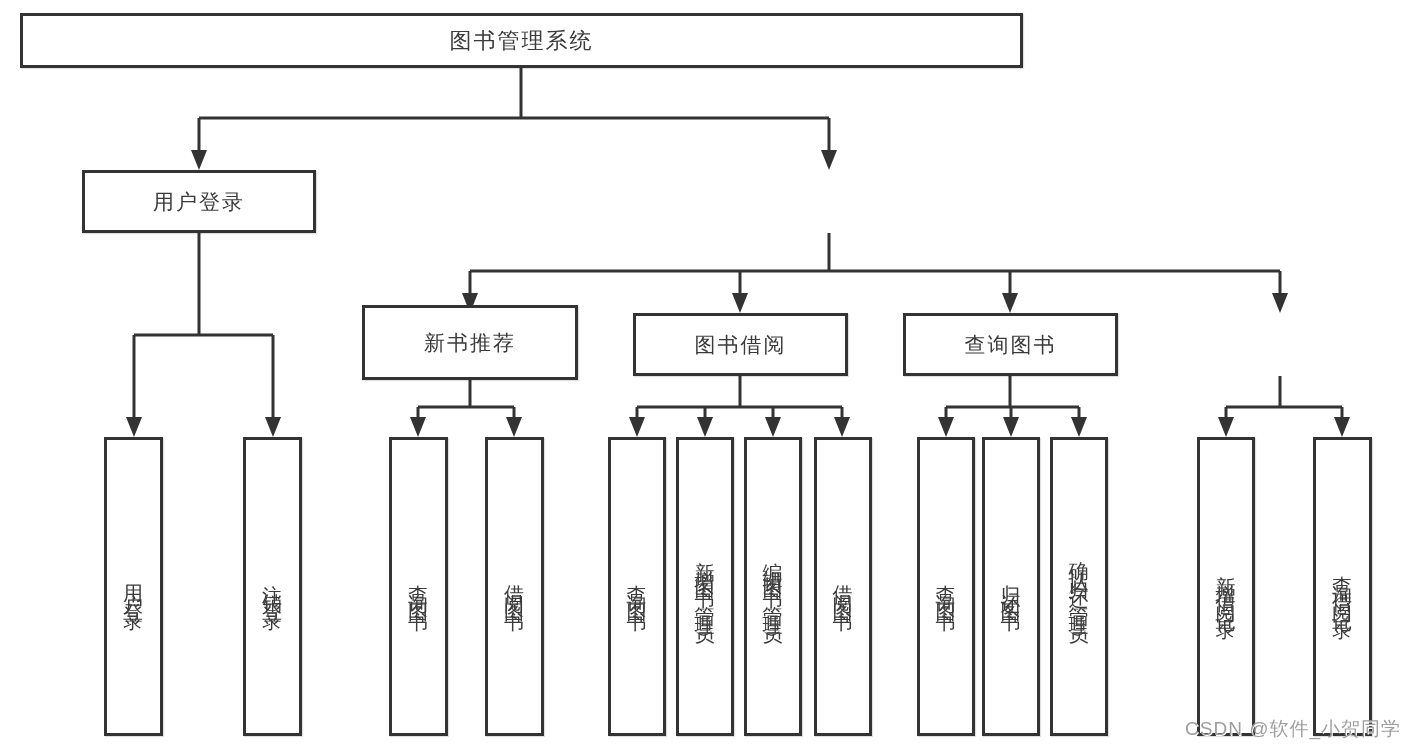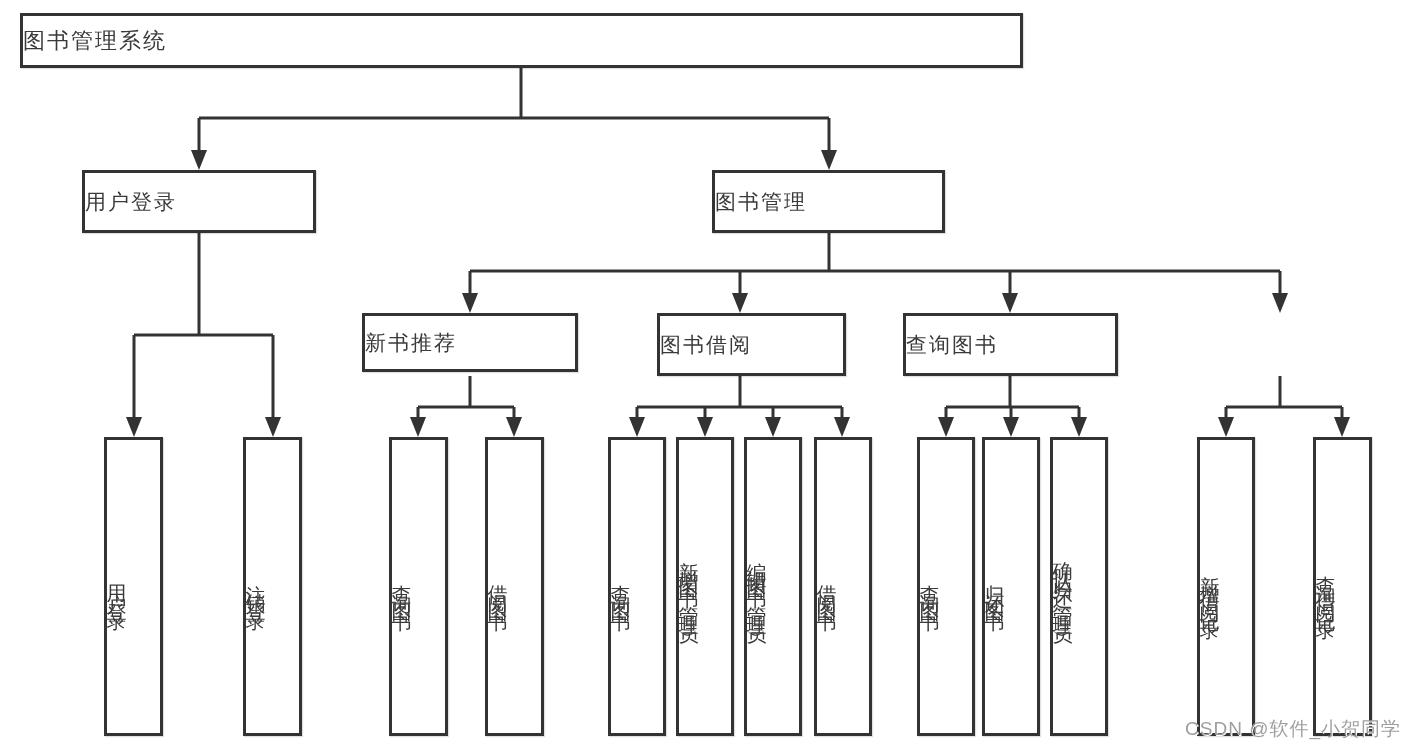--- a/index.html
+++ b/index.html
@@ -20,21 +20,21 @@
     left: 0; top: 0;
     width: 1405px; height: 747px;
     pointer-events: none;
   }
   .hbox, .vbox {
     position: absolute;
     border: 3px solid #333333;
     background: #ffffff;
     display: flex;
     align-items: center;
-    justify-content: flex-start;
+    justify-content: center;
     box-shadow: 1px 1px 1px rgba(0,0,0,0.12);
   }
   .hbox .hlabel {
     font-size: 21px;
     letter-spacing: 2px;
     color: #3a3a3a;
     white-space: nowrap;
   }
   .hbox.root .hlabel { font-size: 22px; }
   .vbox .vlabel {
@@ -117,28 +117,25 @@
       <polygon points="1334,417 1350,417 1342,437" fill="#333333"></polygon>
     </svg>
 
   <div class="hbox root" style="left:20px;top:13px;width:1003px;height:55px">
     <span class="hlabel">图书管理系统</span>
   </div>
 
   <div class="hbox" style="left:82px;top:170px;width:234px;height:63px">
     <span class="hlabel">用户登录</span>
   </div>
-  <div class="hbox" style="left:712px;top:170px;width:233px;height:63px">
-    <span class="hlabel">图书管理</span>
-  </div>
 
-  <div class="hbox" style="left:362px;top:313px;width:216px;height:59px">
+  <div class="hbox" style="left:362px;top:305px;width:216px;height:75px">
     <span class="hlabel">新书推荐</span>
   </div>
-  <div class="hbox" style="left:657px;top:313px;width:189px;height:63px">
+  <div class="hbox" style="left:633px;top:313px;width:215px;height:63px">
     <span class="hlabel">图书借阅</span>
   </div>
   <div class="hbox" style="left:903px;top:313px;width:215px;height:63px">
     <span class="hlabel">查询图书</span>
   </div>
 
   <div class="vbox" style="left:104px;top:437px;width:59px;height:299px">
     <span class="vlabel">用户登录</span>
   </div>
   <div class="vbox" style="left:243px;top:437px;width:59px;height:299px">

